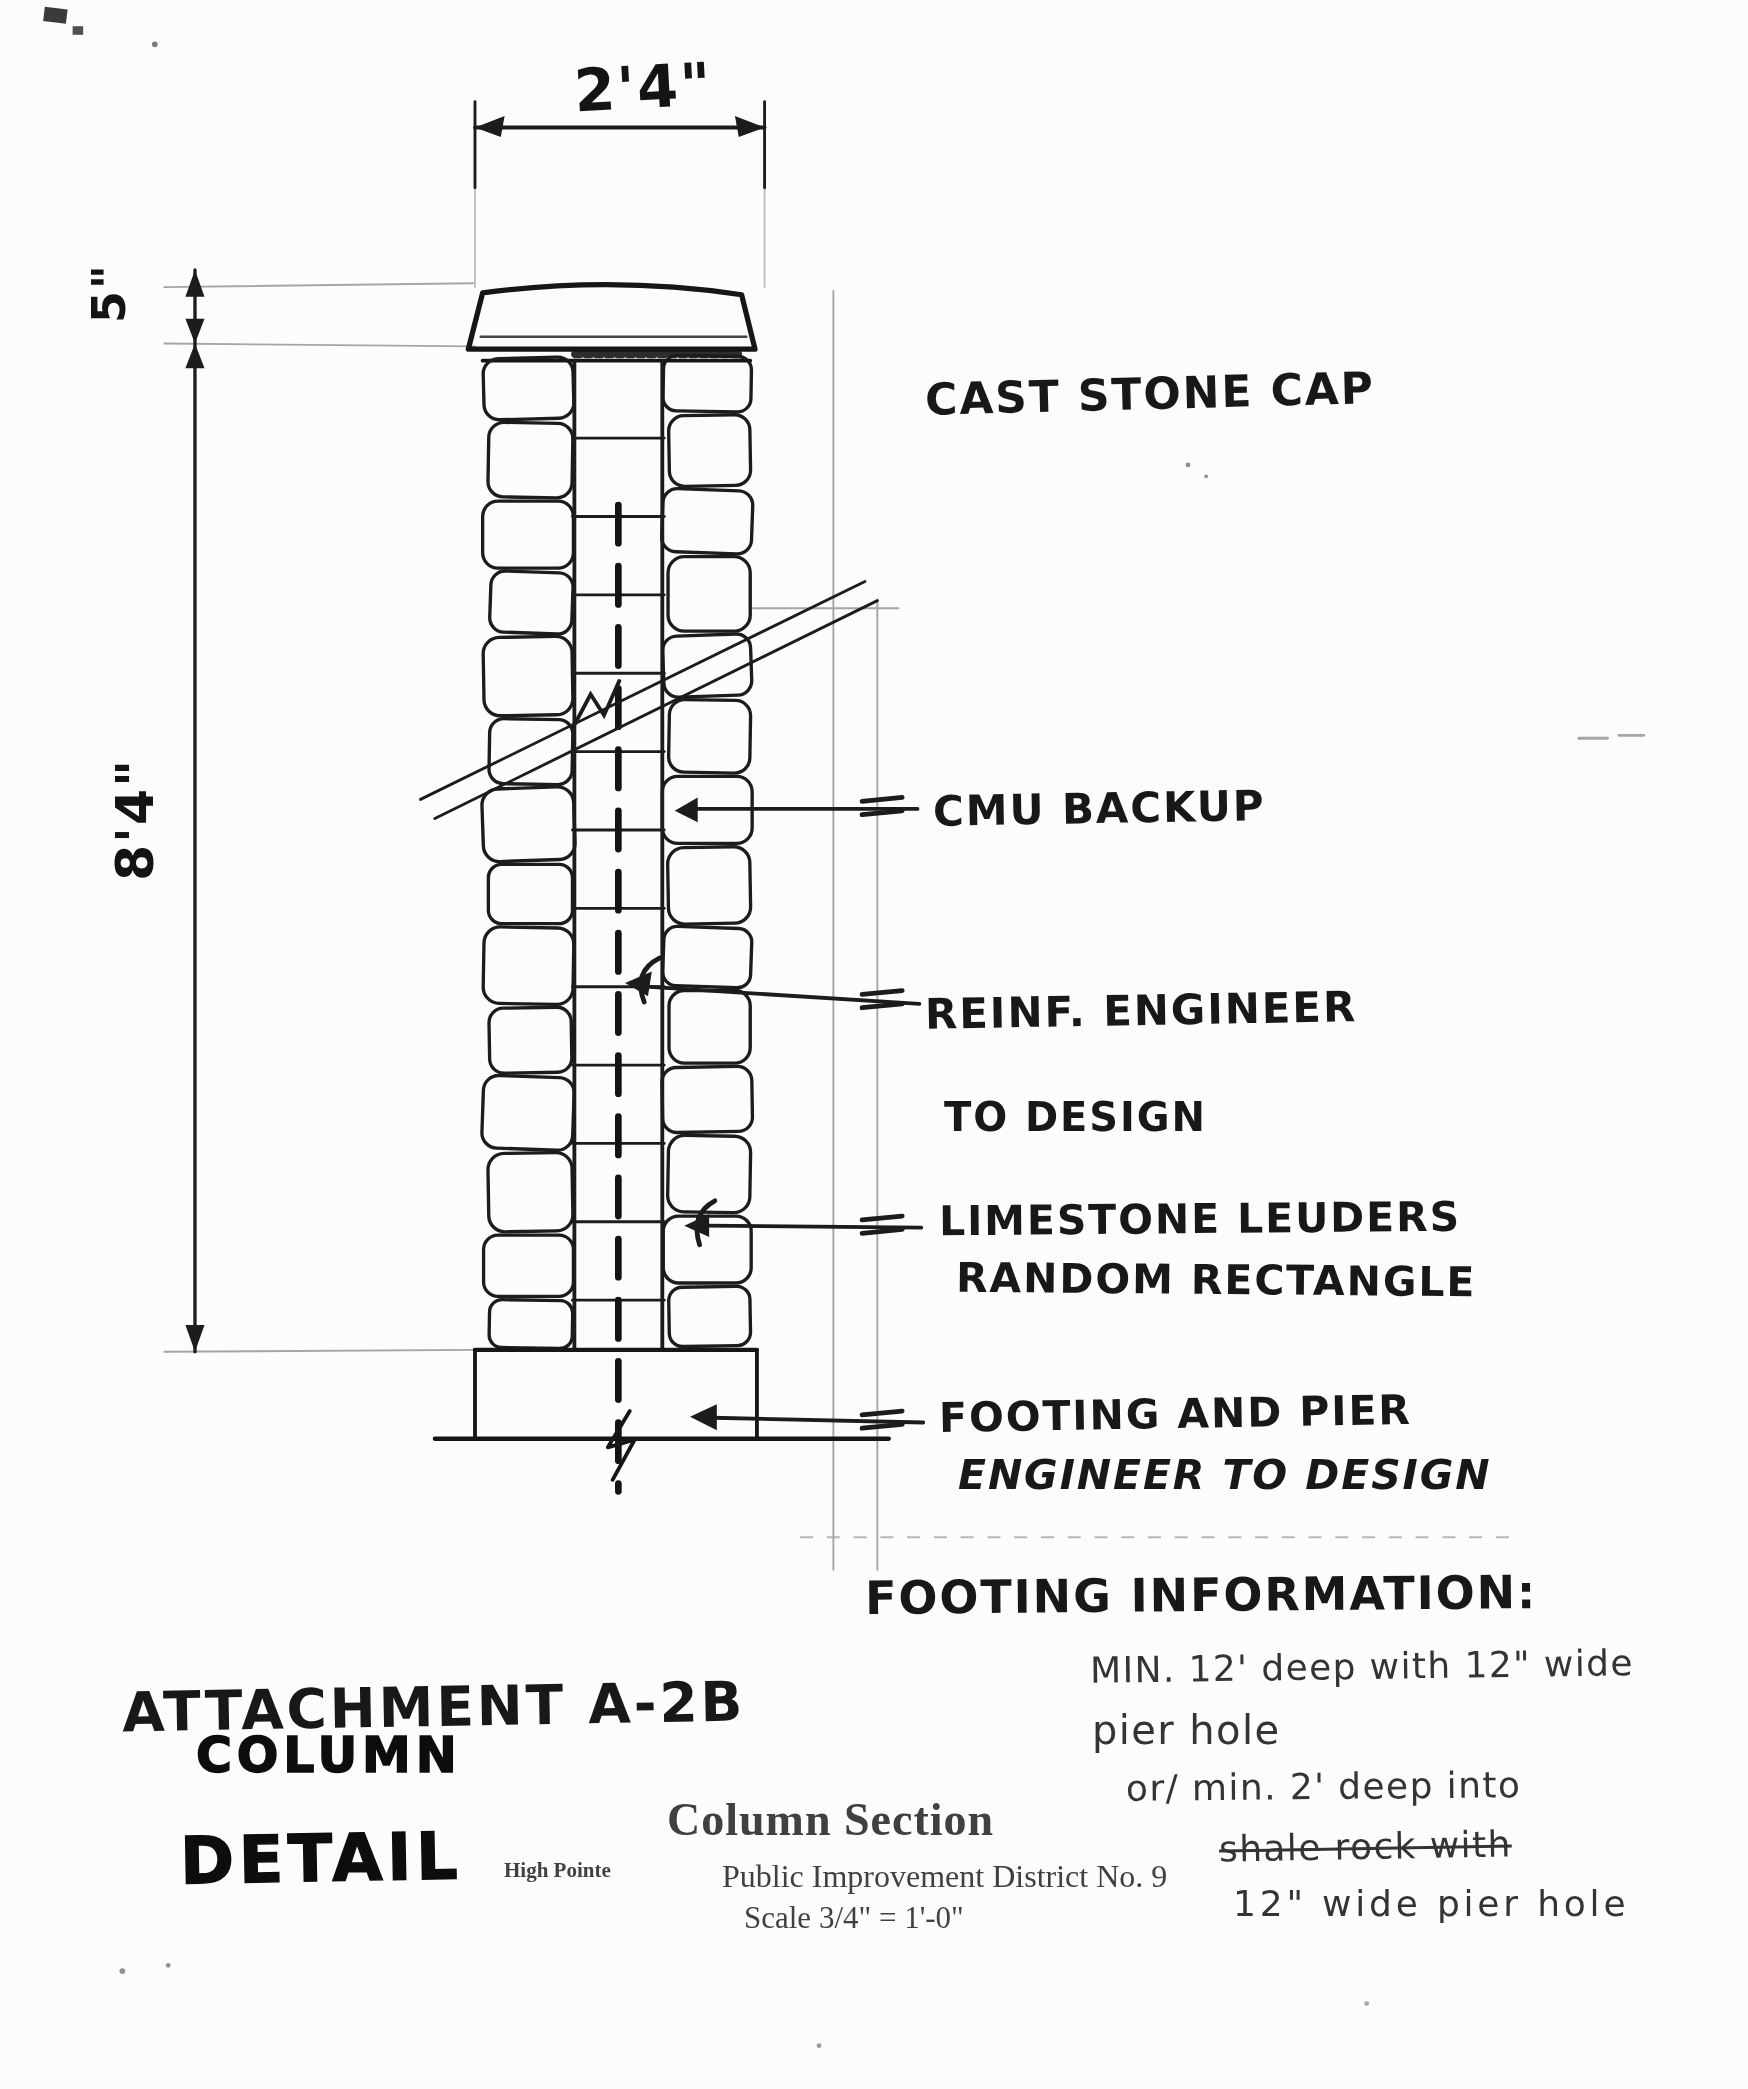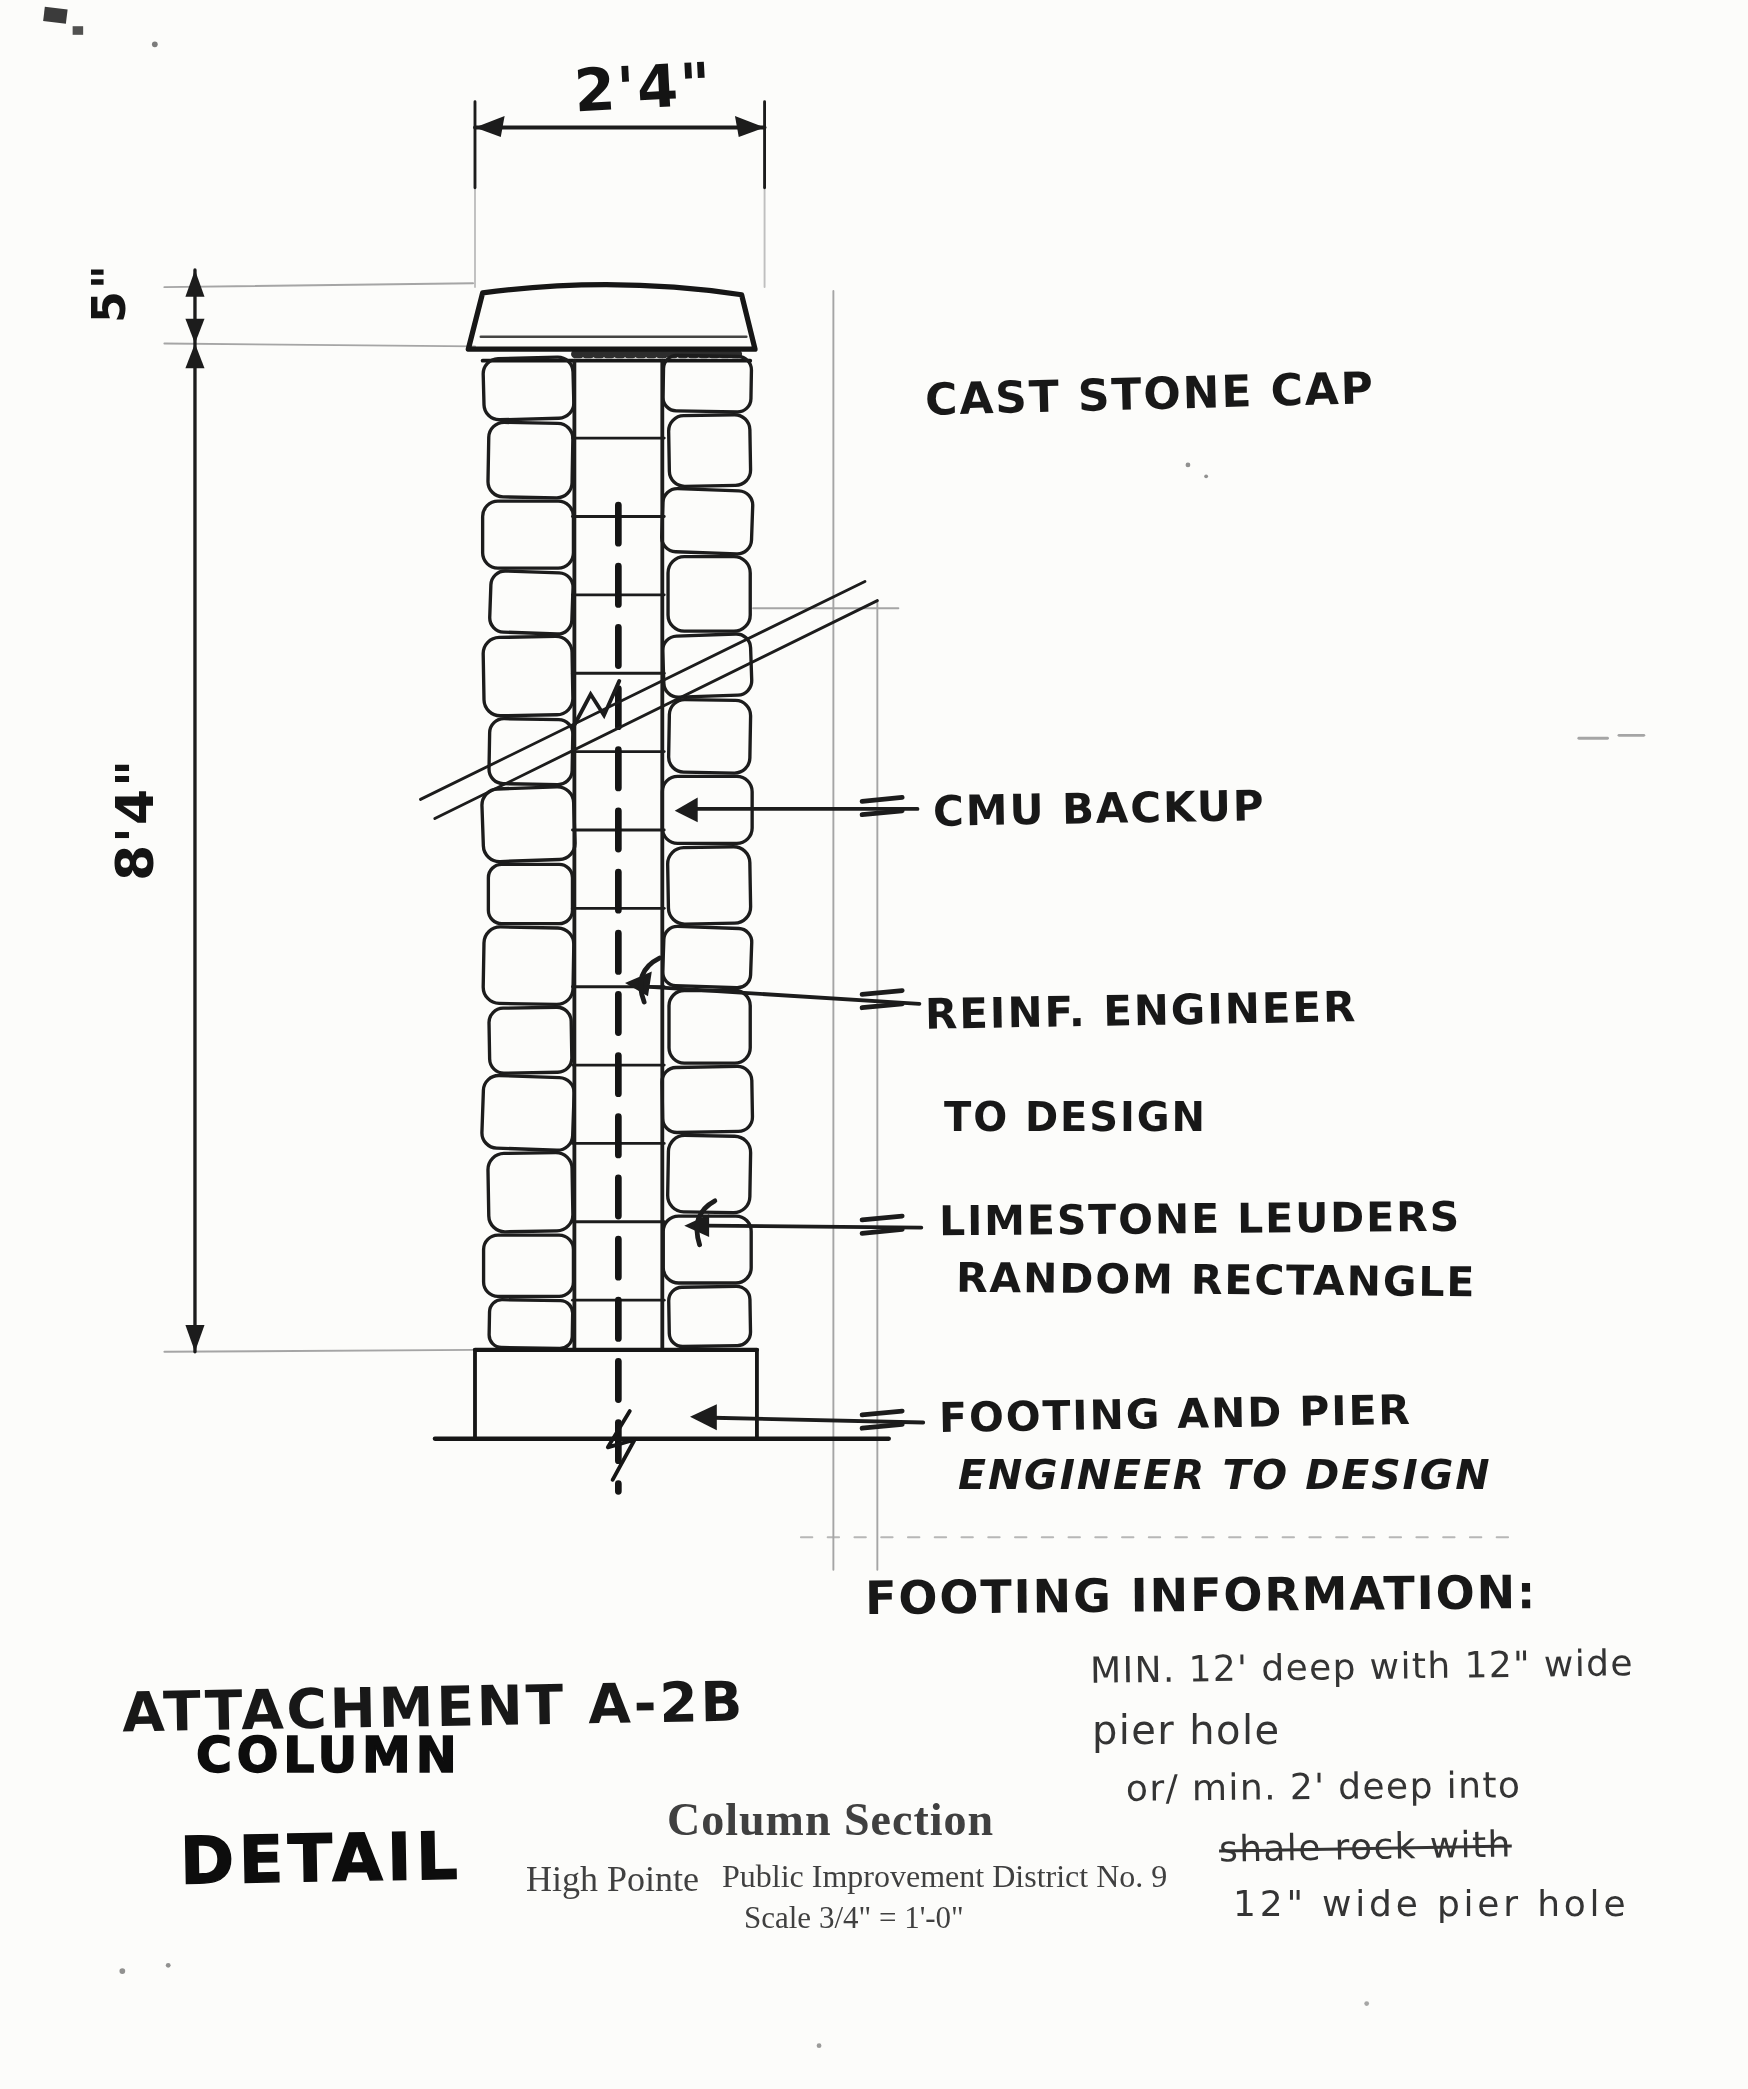--- a/index.html
+++ b/index.html
@@ -202,18 +202,18 @@
   <div class="txt pencil" style="left:1092px; top:1707px; font-size:40px;">pier hole</div>
   <div class="txt pencil" style="left:1126px; top:1766px; font-size:36px; transform:rotate(-0.5deg);">or/ min. 2' deep into</div>
   <div class="txt pencil strike" style="left:1219px; top:1826px; font-size:36px; transform:rotate(-1deg);">shale rock with</div>
   <div class="txt pencil" style="left:1233px; top:1883px; font-size:36px; letter-spacing:3.8px;">12" wide pier hole</div>
 
   <div class="txt hand" style="left:122px; top:1675px; font-size:55px; letter-spacing:2.9px; transform:rotate(-1deg);">ATTACHMENT A-2B</div>
   <div class="txt marker" style="left:196px; top:1727px; font-size:49px;">COLUMN</div>
   <div class="txt marker" style="left:180px; top:1821px; font-size:65px; transform:rotate(-1deg);">DETAIL</div>
 
   <div class="txt serif" style="left:667px; top:1793px; font-size:46px; font-weight:700; letter-spacing:1px;">Column Section</div>
-  <div class="txt serif" style="left:504px; top:1858px; font-size:36px; font-weight:400;margin-left:22px;">High  Pointe</div>
+  <div class="txt serif" style="left:504px; top:1858px; font-size:21px; font-weight:700;">High  Pointe</div>
   <div class="txt serif" style="left:722px; top:1858px; font-size:32px;">Public Improvement District No. 9</div>
   <div class="txt serif" style="left:744px; top:1900px; font-size:31px;">Scale 3/4" = 1'-0"</div>
 
 </div>
 
 
 </body></html>

